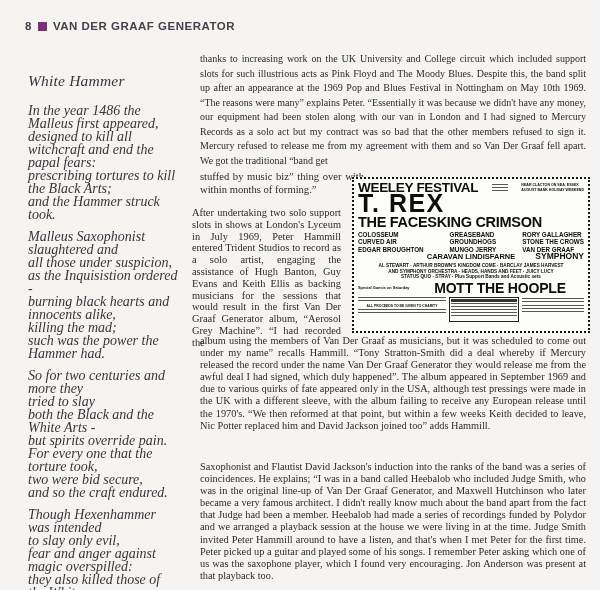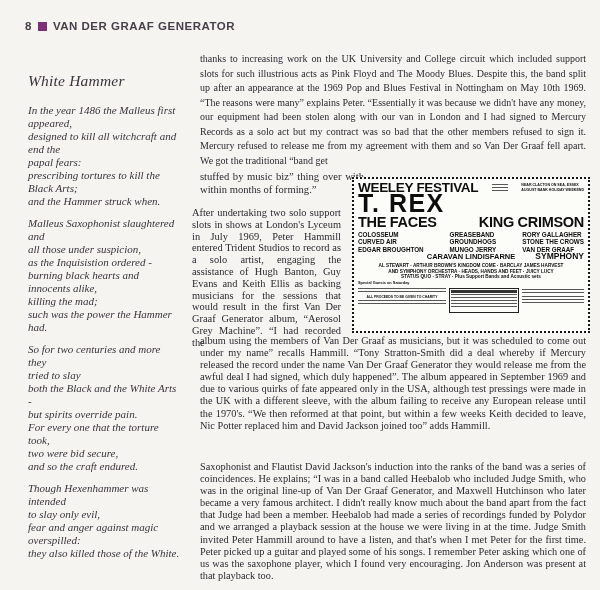--- a/index.html
+++ b/index.html
@@ -25,21 +25,21 @@
   }
   .hdr .sq{width:9px;height:9px;background:#7b3079;display:inline-block;}
   
   .poem{
     position:absolute;left:28px;top:62px;width:152px;
     font-style:italic;color:#39343c;
   }
   .poem-title{
     font-size:15.5px;line-height:17px;margin-bottom:15px;letter-spacing:.2px;margin-top:10px;
   }
-  .stanza{margin-bottom:9px;font-size:11px;}
+  .stanza{margin-bottom:9px;font-size:14px;}
   .stanza .line{line-height:13px;}
   
   .art{position:absolute;text-align:justify;color:#2c2930;}
   .p1 {left:200px;top:52px; width:386px;font-size:10px;line-height:14.5px;}
   .p1c{left:200px;top:170px;width:164px;font-size:10.6px;line-height:13px;}
   .p2n{left:192px;top:207px;width:149px;font-size:10.4px;line-height:11.8px;}
   .p2c{left:200px;top:335px;width:386px;font-size:10.3px;line-height:12.1px;}
   .p3 {left:200px;top:461px;width:386px;font-size:10.3px;line-height:12.1px;}
   
   .poster{
@@ -51,21 +51,21 @@
     font-family:"Liberation Sans", sans-serif;
     color:#0d0d0d;
     overflow:hidden;
   }
   .p-row1{display:flex;justify-content:space-between;align-items:flex-start;}
   .p-title{font-size:13.5px;font-weight:bold;letter-spacing:-.3px;line-height:13px;white-space:nowrap;}
   .p-minitext{width:16px;height:7px;margin:3px 2px 0 2px;}
   .p-note{font-size:3.6px;font-weight:bold;line-height:4.6px;margin-top:2px;text-align:left;}
   .p-note .line{white-space:nowrap;}
   .p-trex{text-align:left;font-size:25px;font-weight:bold;line-height:23px;letter-spacing:1.5px;margin-top:-2px;}
-  .p-row3{display:flex;justify-content:space-between;font-weight:bold;font-size:14.5px;letter-spacing:-.3px;line-height:15px;}
+  .p-row3{display:flex;font-weight:bold;font-size:14.5px;letter-spacing:-.3px;line-height:15px;}
   .p-cols{display:flex;justify-content:space-between;font-size:6.3px;font-weight:bold;margin-top:1px;}
   .p-cols .line{line-height:7.4px;white-space:nowrap;}
   .p-caravan{position:relative;text-align:center;font-size:7.5px;font-weight:bold;line-height:8px;}
   .p-generator{position:absolute;right:0;top:-1px;font-size:8.5px;font-weight:bold;}
   .p-acts{text-align:center;font-size:4.7px;font-weight:bold;margin-top:2px;}
   .p-acts .line{line-height:5.6px;white-space:nowrap;}
   .p-mottrow{display:flex;align-items:center;margin-top:1px;}
   .p-guests{font-size:3.9px;font-weight:bold;width:58px;line-height:4.5px;}
   .p-mott{flex:1;text-align:center;font-size:14px;font-weight:bold;letter-spacing:-.2px;line-height:14px;white-space:nowrap;}
   .p-bottom{display:flex;gap:3px;margin-top:2px;height:25px;}
@@ -88,21 +88,21 @@
     <span>VAN DER GRAAF GENERATOR</span>
   </div>
 
   <div class="poem">
     <div class="poem-title">White Hammer</div>
     <div class="stanza">
         <div class="line">In the year 1486 the Malleus first appeared,</div>
         <div class="line">designed to kill all witchcraft and end the</div>
         <div class="line">papal fears:</div>
         <div class="line">prescribing tortures to kill the Black Arts;</div>
-        <div class="line">and the Hammer struck when.</div>
+        <div class="line">and the Hammer struck took.</div>
       </div>
     <div class="stanza">
         <div class="line">Malleus Saxophonist slaughtered and</div>
         <div class="line">all those under suspicion,</div>
         <div class="line">as the Inquisistion ordered -</div>
         <div class="line">burning black hearts and innocents alike,</div>
         <div class="line">killing the mad;</div>
         <div class="line">such was the power the Hammer had.</div>
       </div>
     <div class="stanza">
@@ -164,20 +164,21 @@
       <span>CARAVAN   LINDISFARNE</span>
       <span class="p-generator">SYMPHONY</span>
     </div>
     <div class="p-acts">
         <div class="line">AL STEWART · ARTHUR BROWN'S KINGDOM COME · BARCLAY JAMES HARVEST</div>
         <div class="line">AND SYMPHONY ORCHESTRA · HEADS, HANDS AND FEET · JUICY LUCY</div>
         <div class="line">STATUS QUO · STRAY · Plus Support Bands and Acoustic sets</div>
       </div>
     <div class="p-mottrow">
       <span class="p-guests">Special Guests on Saturday</span>
+      <span class="p-mott">MOTT THE HOOPLE</span>
     </div>
     <div class="p-bottom">
       <div class="p-b-left">
         <div class="stripes s-h6"></div>
         <div class="p-charity">ALL PROCEEDS TO BE GIVEN TO CHARITY</div>
         <div class="stripes s-h4"></div>
       </div>
       <div class="p-b-mid">
         <div class="s-dark"></div>
         <div class="stripes s-h8"></div>

